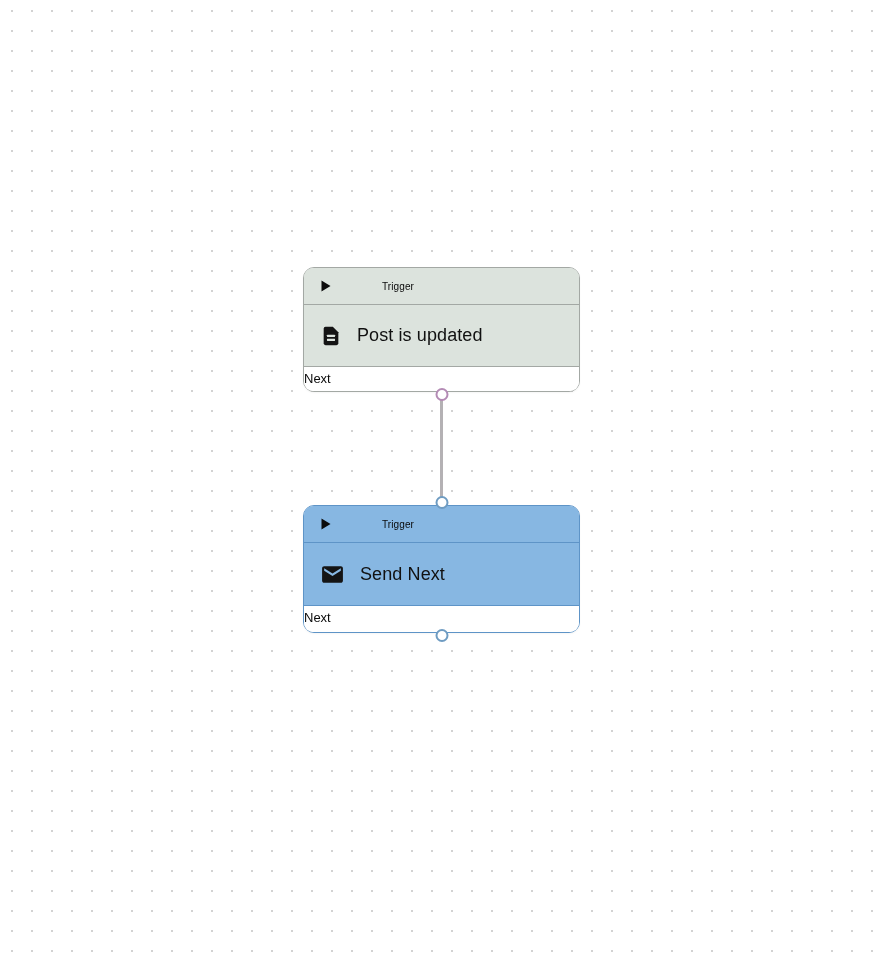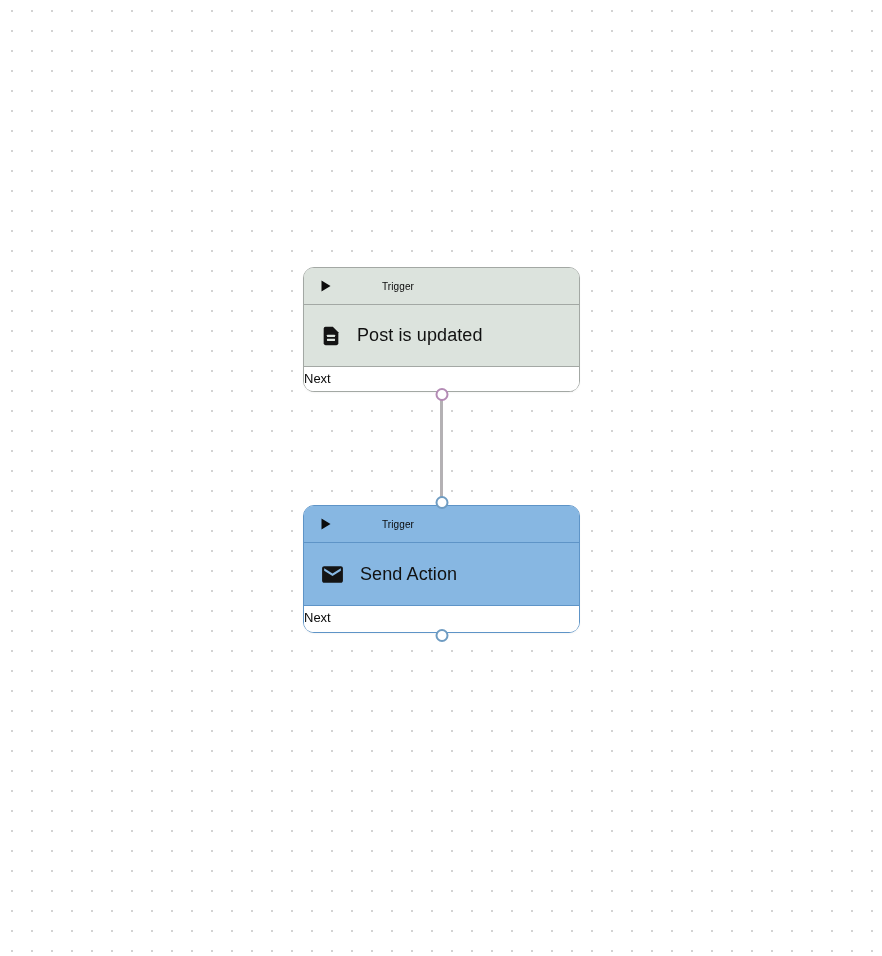--- a/index.html
+++ b/index.html
@@ -139,21 +139,21 @@
             </svg>
         </span>
         <span class="type-label">Trigger</span>
       </div>
       <div class="node-body">
         <span class="node-icon">
           <svg width="25" height="25" viewBox="0 0 24 24">
             <path d="M20 4H4c-1.1 0-1.99.9-1.99 2L2 18c0 1.1.9 2 2 2h16c1.1 0 2-.9 2-2V6c0-1.1-.9-2-2-2zm0 4.4l-8 5-8-5V6l8 5 8-5v2.4z" fill="#141414"></path>
           </svg>
         </span>
-        <span class="node-title">Send Action</span>
+        <span class="node-title">Send Next</span>
       </div>
       <div class="node-footer">
         <span>Next</span>
       </div>
     </div>
     <span class="connector connector-top"></span>
     <span class="connector connector-bottom"></span>
   </div>
 
 </div>

